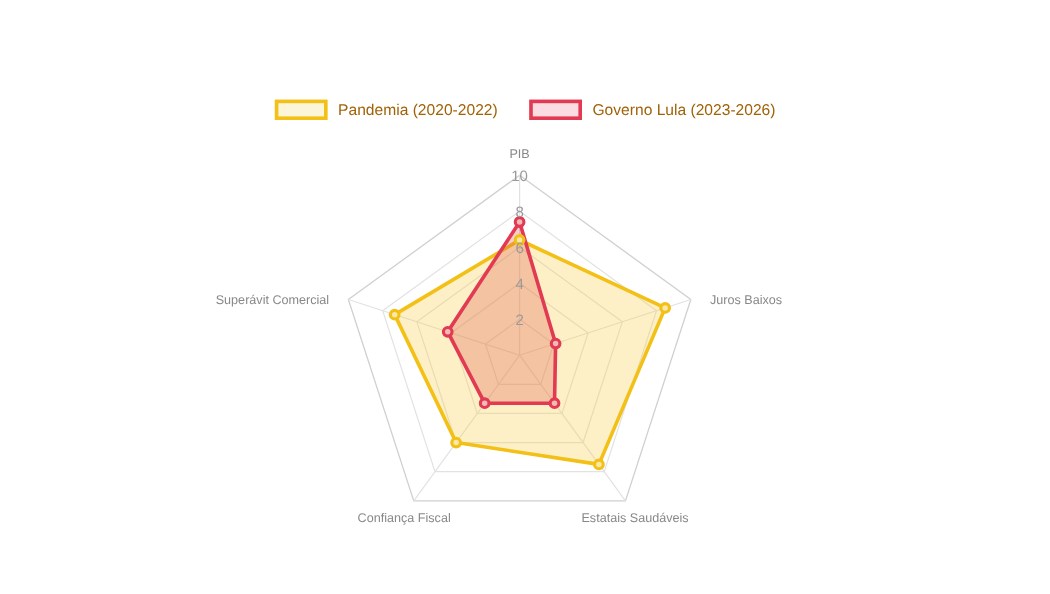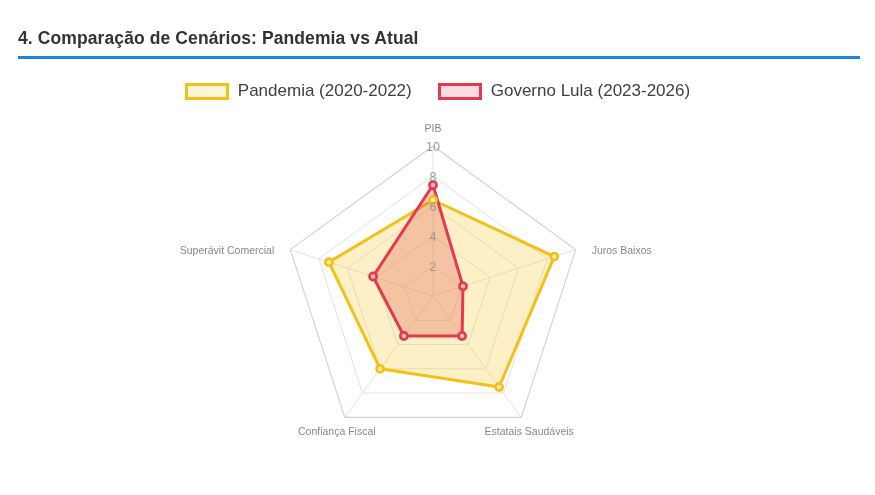--- a/index.html
+++ b/index.html
@@ -68,22 +68,22 @@
     gap: 9px;
   }
   .legend-swatch {
     width: 44px;
     height: 17px;
     border-width: 3px;
     border-style: solid;
     box-sizing: border-box;
   }
   .legend-label {
-    font-size: 17px;
-    color: #404040;
+    font-size: 13px;
+    color: #a16207;
     white-space: nowrap;
     text-align: right;
   }
 
   
   .chart-wrap {
     position: absolute;
     left: 0;
     top: 100px;
     width: 875px;
@@ -102,24 +102,20 @@
     font-size: 10.5px;
     fill: #888888;
     font-family: "Liberation Sans", sans-serif;
   }
 </style>
 </head>
 <body>
 
 <div class="page">
 
-  <div class="header">
-    <div class="header-title">4. Comparação de Cenários: Pandemia vs Atual</div>
-    <div class="header-rule"></div>
-  </div>
 
   <div class="legend">
     <div class="legend-item">
       <span class="legend-swatch" style="border-color: rgb(242, 192, 23); background: rgb(253, 245, 216);"></span>
       <span class="legend-label">Pandemia (2020-2022)</span>
     </div>
     <div class="legend-item">
       <span class="legend-swatch" style="border-color: rgb(225, 58, 82); background: rgb(250, 220, 226);"></span>
       <span class="legend-label">Governo Lula (2023-2026)</span>
     </div>

